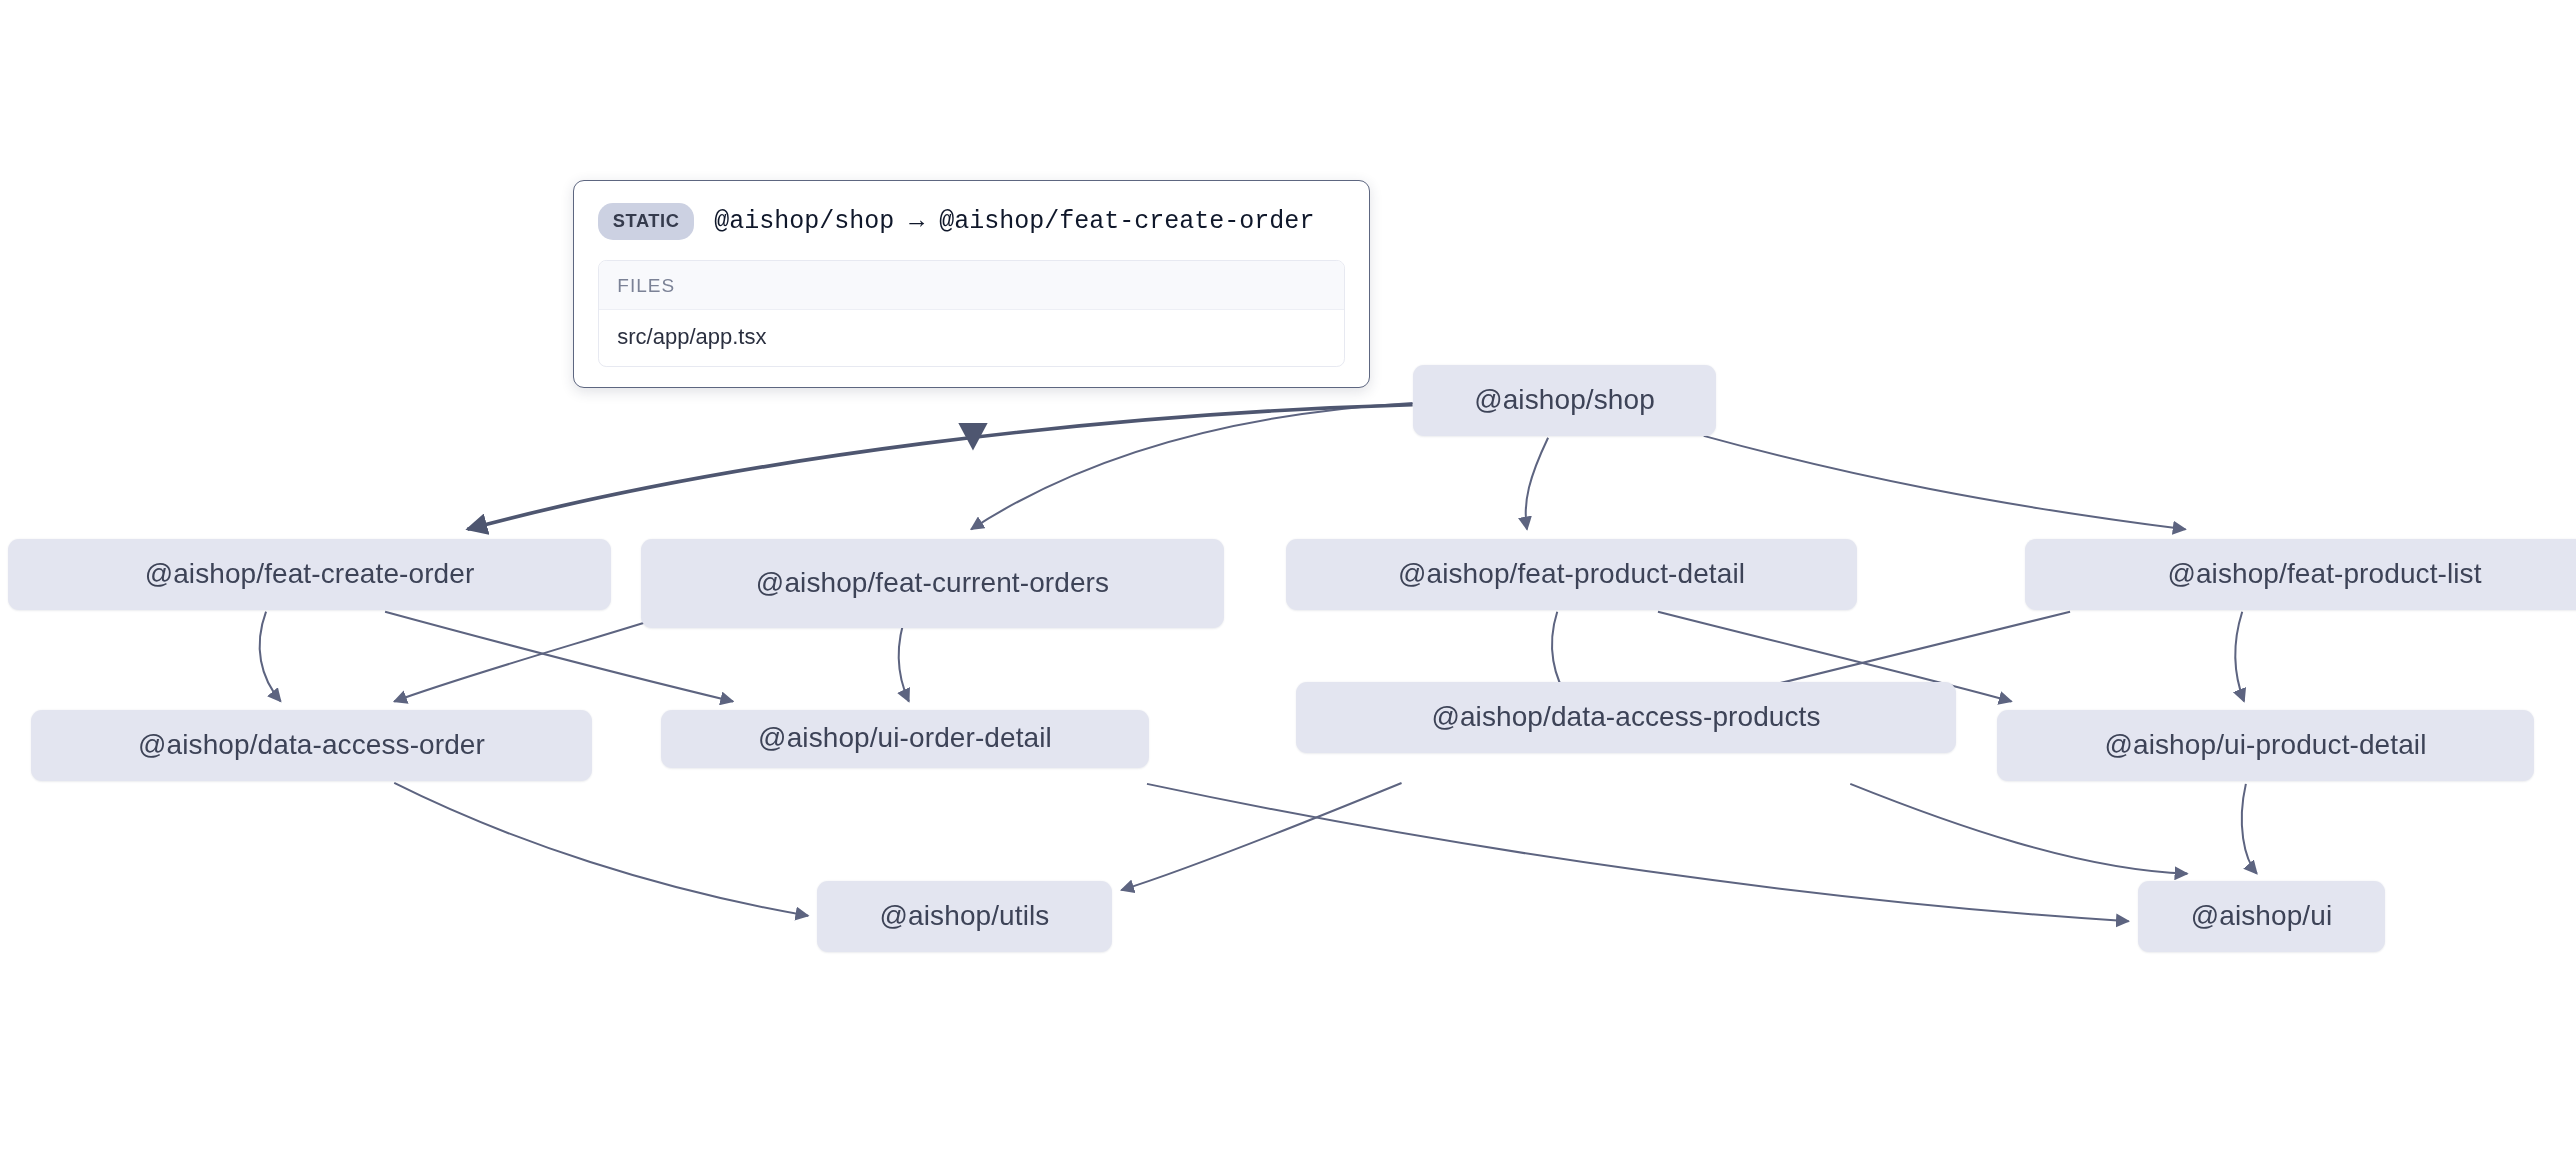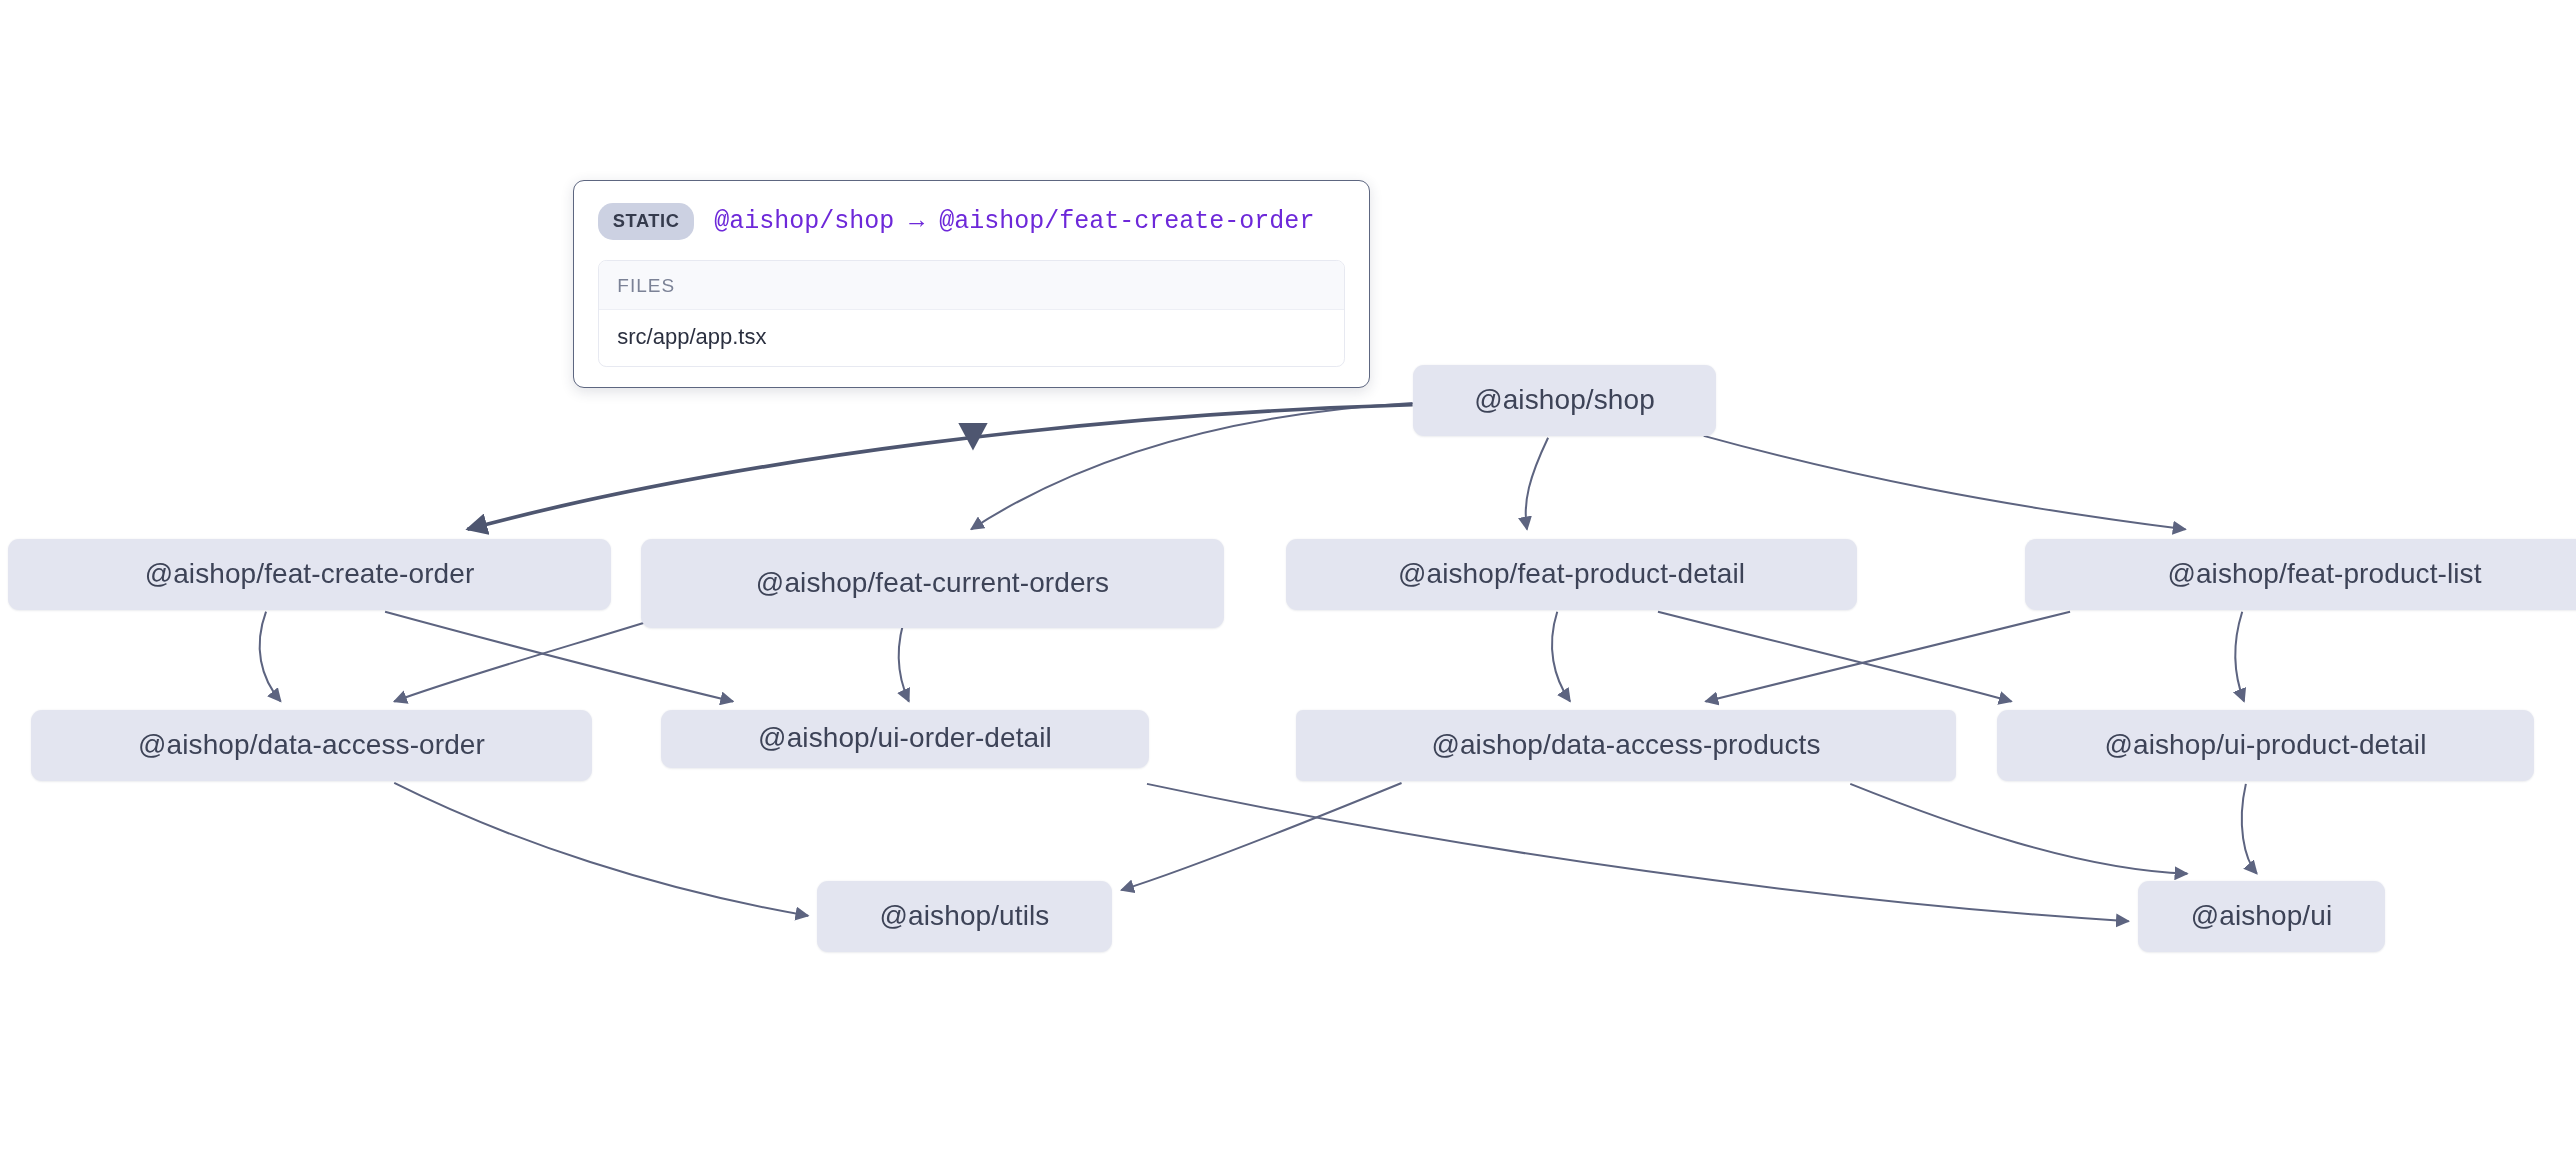--- a/index.html
+++ b/index.html
@@ -67,21 +67,21 @@
     padding: 9.2px 14.7px 10px 14.7px;
     font-size: 18.3px;
     font-weight: bold;
     letter-spacing: 0.6px;
     font-family: "Liberation Sans", sans-serif;
     line-height: 1;
   }
   #tooltip-title {
     font-family: "Liberation Mono", monospace;
     font-size: 25px;
-    color: #6d28d9;
+    color: #0f172a;
     white-space: nowrap;
     line-height: 1;
   }
   #tooltip-files {
     margin-top: 20px;
     border: 0.9px solid #e7e9f1;
     border-radius: 8.2px;
     overflow: hidden;
     background: #ffffff;
   }
@@ -185,21 +185,21 @@
   </div>
 
   <div class="node" style="left:31px; top:710px; width:561px; height:71px;">
     <span class="node-label">@aishop/data-access-order</span>
   </div>
 
   <div class="node" style="left:661px; top:710px; width:488px; height:58px;">
     <span class="node-label">@aishop/ui-order-detail</span>
   </div>
 
-  <div class="node" style="left:1296px; top:710px; width:660px; height:71px;border-radius:7px;">
+  <div class="node" style="left:1296px; top:682px; width:660px; height:71px;">
     <span class="node-label">@aishop/data-access-products</span>
   </div>
 
   <div class="node" style="left:1997px; top:710px; width:537px; height:71px;">
     <span class="node-label">@aishop/ui-product-detail</span>
   </div>
 
   <div class="node" style="left:817px; top:881px; width:295px; height:71px;">
     <span class="node-label">@aishop/utils</span>
   </div>

